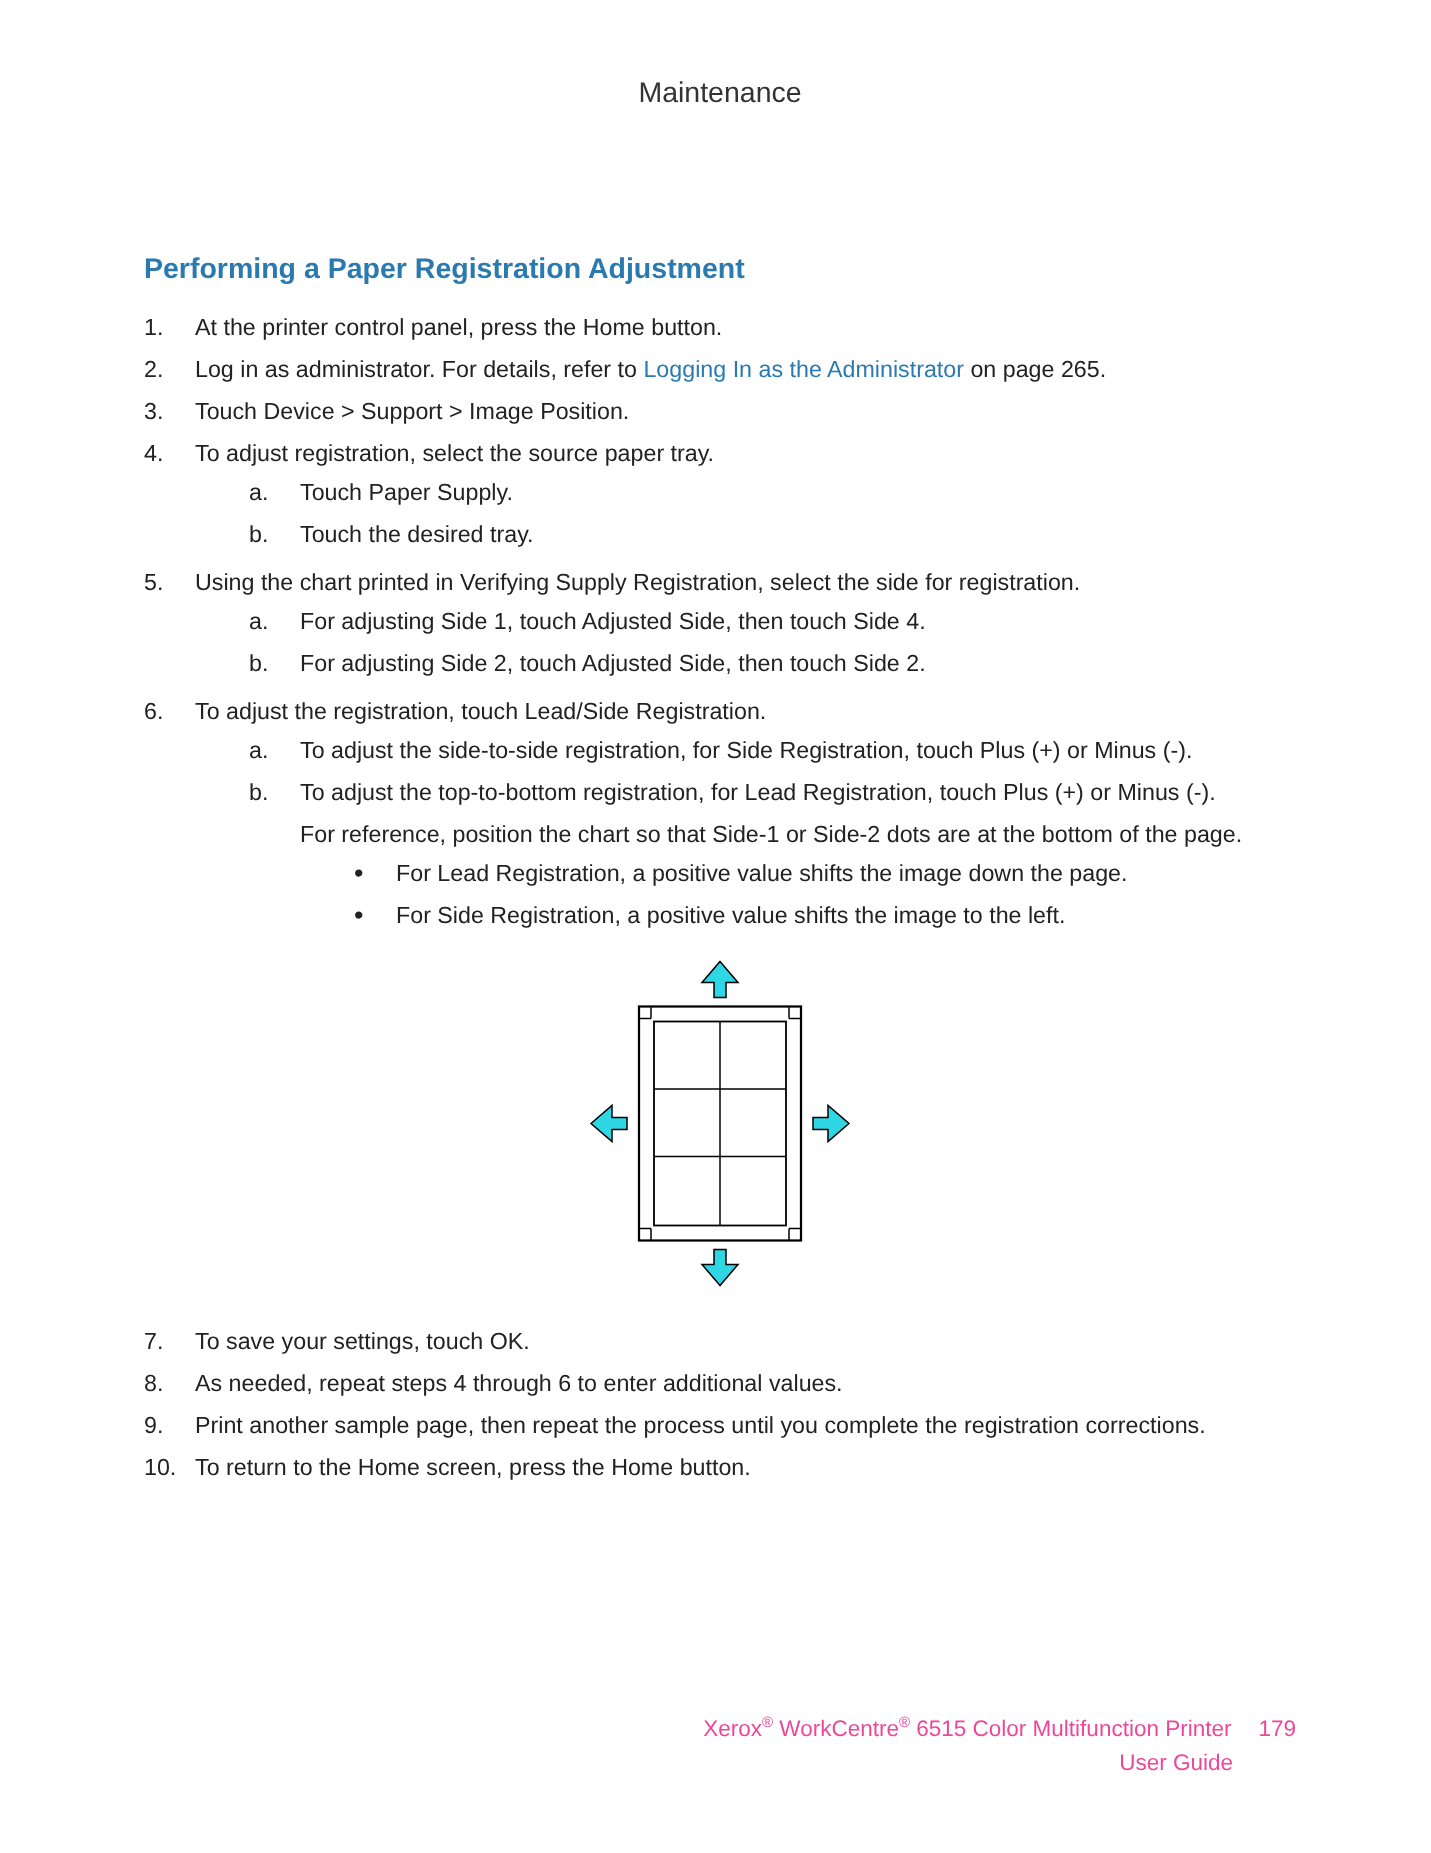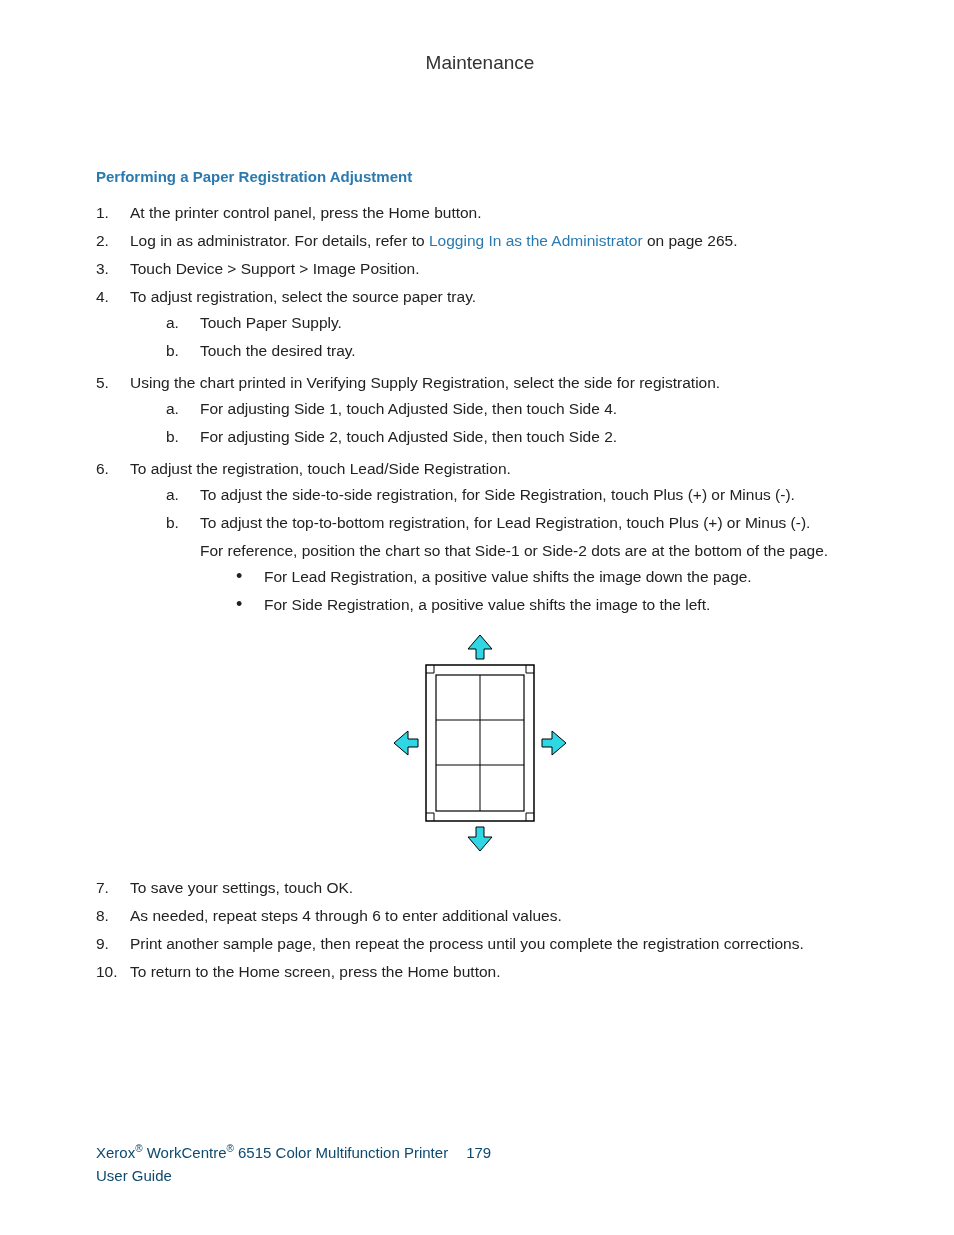--- a/index.html
+++ b/index.html
@@ -18,21 +18,21 @@
   .header-right {
     text-align: center;
     font-size: 19px;
     color: #333;
     margin-bottom: 88px;
   }
   h2 {
     font-family: "Segoe UI", Arial, sans-serif;
     font-weight: 600;
     color: #2a7ab0;
-    font-size: 15px;
+    font-size: 19px;
     margin: 0 0 12px 0;
   }
   ol.num {
     list-style: none;
     padding: 0;
     margin: 0;
   }
   ol.num > li {
     display: flex;
     align-items: flex-start;
@@ -87,22 +87,23 @@
   b { font-weight: 400; }
   .diagram-wrap {
     text-align: center;
     margin: 8px 0 16px 0;
   }
   .footer {
     position: absolute;
     bottom: 48px;
     right: 90px;
     left: 96px;
+    text-align: right;
     font-size: 15px;
-    color: #0c4a6e;
+    color: #ec4899;
   }
   .footer .pn {
     display: inline-block;
     margin-left: 18px;
   }
   sup { font-size: 10px; vertical-align: super; }
 </style>
 </head>
 <body>
 

